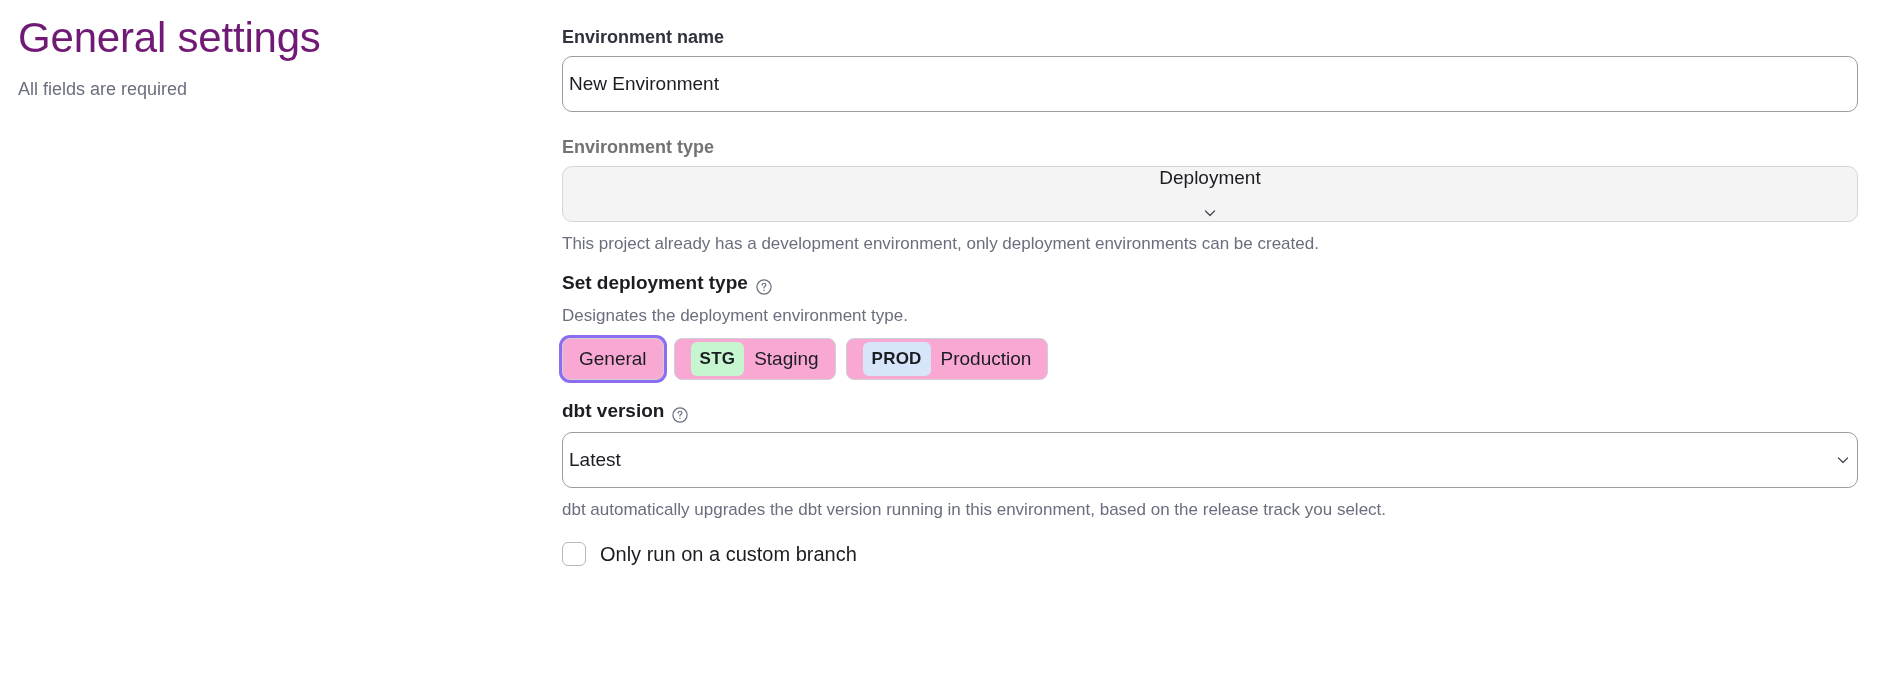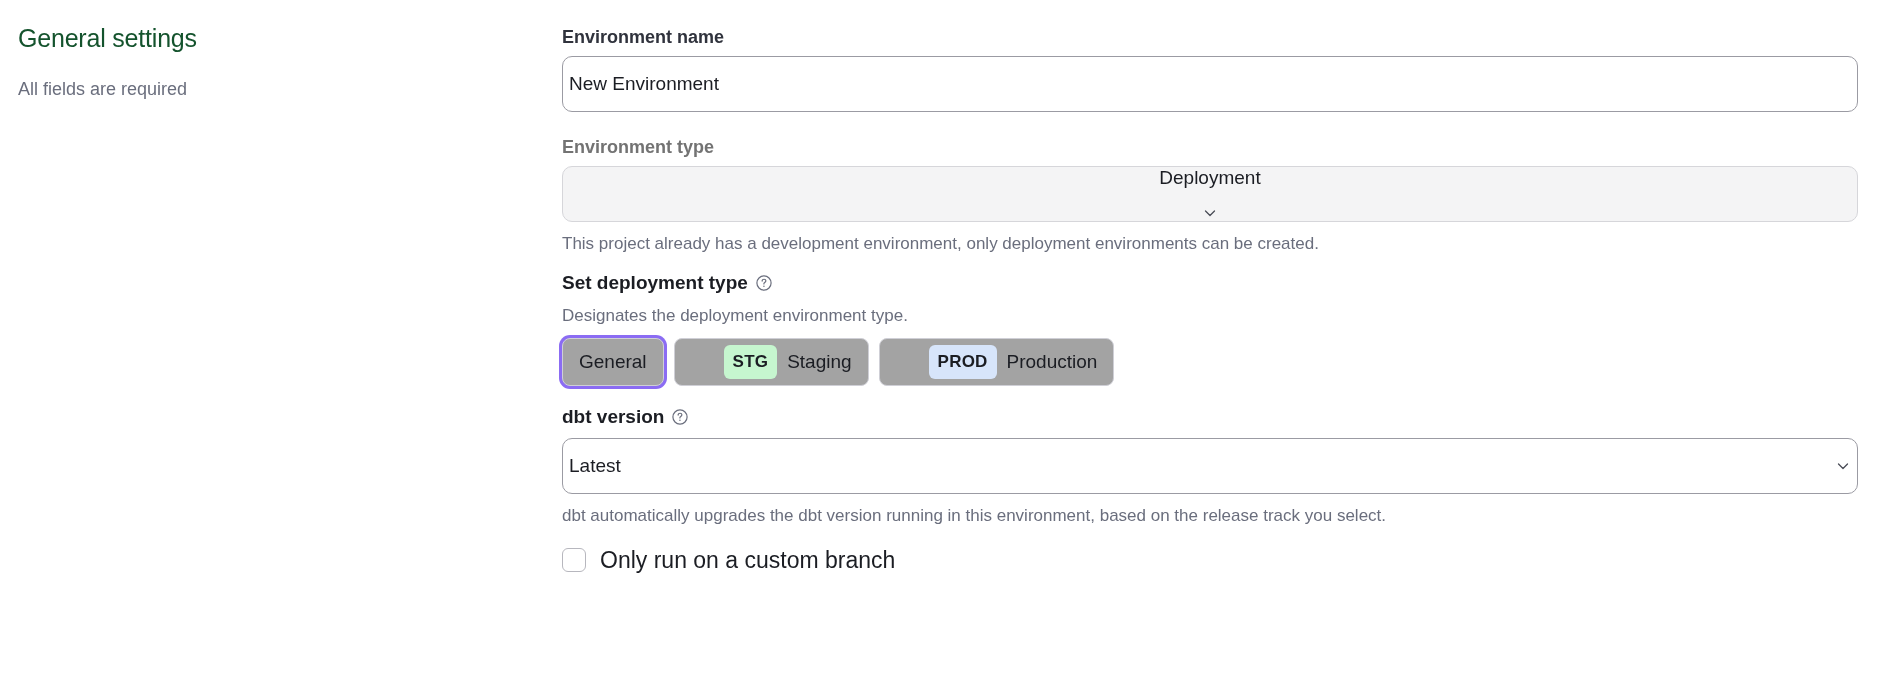--- a/index.html
+++ b/index.html
@@ -25,24 +25,24 @@
   }
 
   
   .left-col {
     position: absolute;
     left: 18px;
     top: 16px;
     width: 500px;
   }
   .page-title {
-    font-size: 25px;
+    font-size: 42px;
     line-height: 44px;
     font-weight: 400;
-    color: #14532d;
+    color: #701a75;
     letter-spacing: -0.2px;
     margin: 0;
   }
   .page-subtitle {
     font-size: 18px;
     line-height: 26px;
     color: #6a6e7d;
     margin-top: 16px;
   }
 
@@ -108,21 +108,21 @@
   }
 
   .spacer-22 { height: 22px; }
   .spacer-14 { height: 14px; }
   .spacer-10 { height: 10px; }
   .spacer-8  { height: 8px; }
   .spacer-18 { height: 18px; }
 
   .section-head {
     display: flex;
-    align-items: center;
+    align-items: flex-end;
     gap: 7px;
     font-size: 19px;
     line-height: 26px;
     font-weight: 700;
     color: #1b1d23;
   }
   .help-icon {
     width: 18px;
     height: 18px;
     display: inline-flex;
@@ -131,24 +131,24 @@
   .help-icon svg { display: block; }
 
   
   .type-group {
     display: flex;
     align-items: center;
     gap: 10px;
   }
   .type-option {
     box-sizing: border-box;
-    height: 48px;
+    height: 42px;
     border: 1px solid #cfcfd6;
     border-radius: 8px;
-    background: #a3a3a3;
+    background: #f9a8d4;
     display: inline-flex;
     align-items: center;
     gap: 10px;
     padding: 0 16px;
     font-size: 19px;
     color: #1b1d23;
     cursor: pointer;
   }
   .type-option.focused {
     box-shadow: 0 0 0 3px #8b6cf3;
@@ -158,21 +158,20 @@
     display: inline-flex;
     align-items: center;
     justify-content: center;
     height: 26px;
     padding: 4px 9px;
     border-radius: 6px;
     font-size: 17px;
     font-weight: 700;
     letter-spacing: 0.2px;
     color: #1b1d23;
-    margin-left: 33px;
   }
   .badge.stg  { background: #c6f6cf; }
   .badge.prod { background: #d7e5fb; }
 
   
   .checkbox-row {
     display: flex;
     align-items: center;
     gap: 14px;
   }
@@ -180,21 +179,21 @@
     box-sizing: border-box;
     width: 24px;
     height: 24px;
     border: 1px solid #b7b7be;
     border-radius: 6px;
     background: #ffffff;
     flex: 0 0 auto;
     cursor: pointer;
   }
   .checkbox-label {
-    font-size: 23px;
+    font-size: 20px;
     line-height: 28px;
     color: #1b1d23;
   }
 </style>
 </head>
 <body>
 
 <div class="page">
 
   <div class="left-col">

